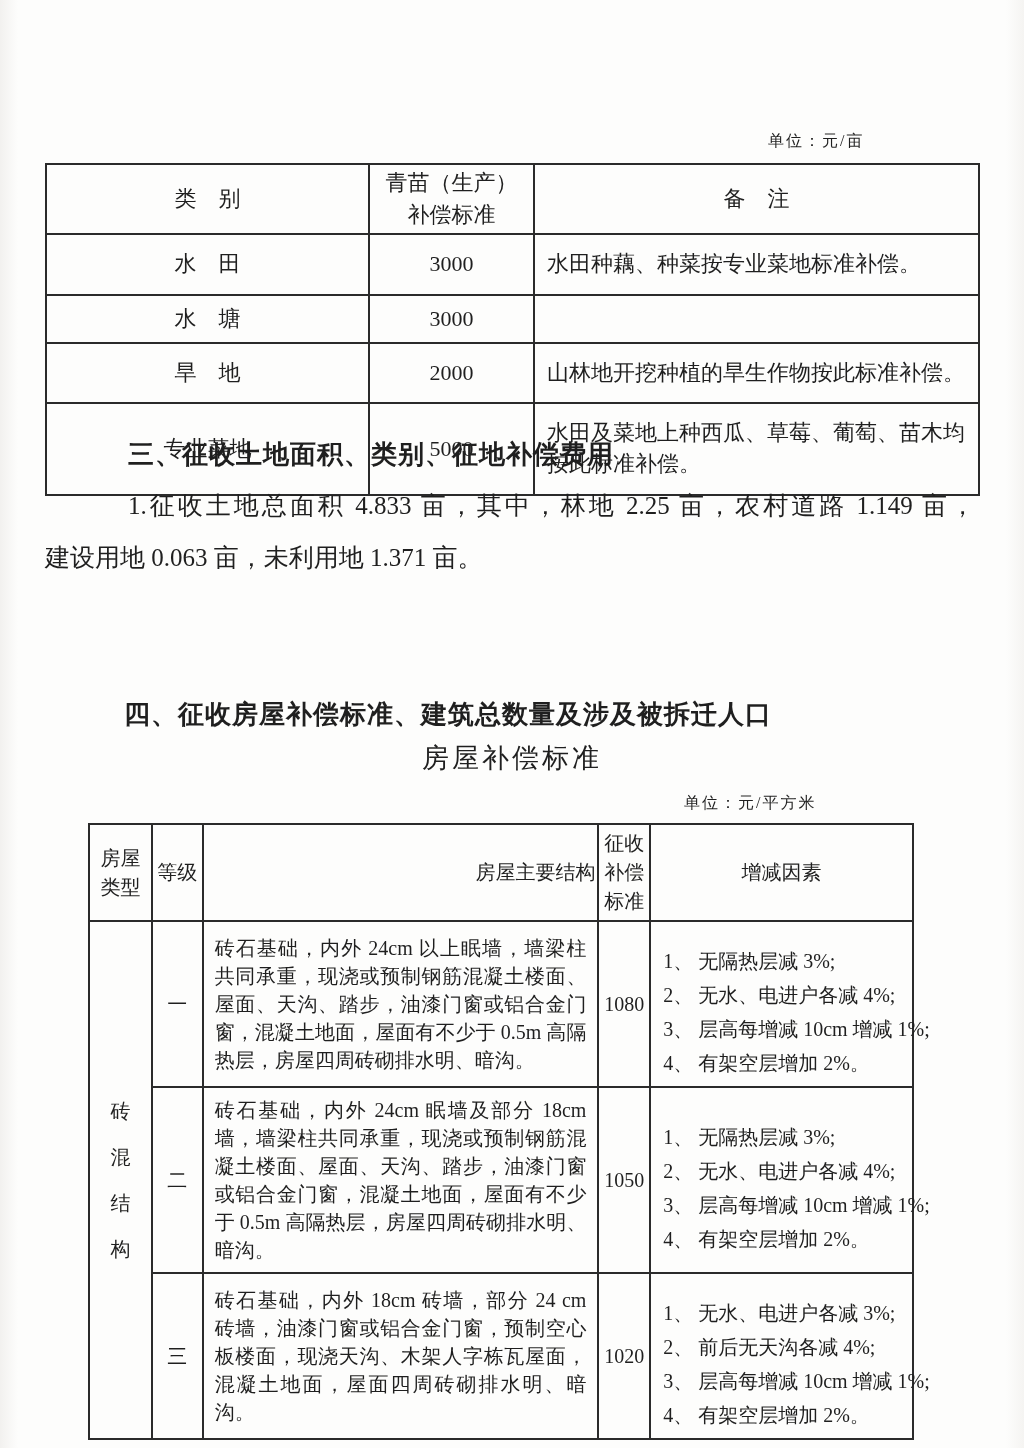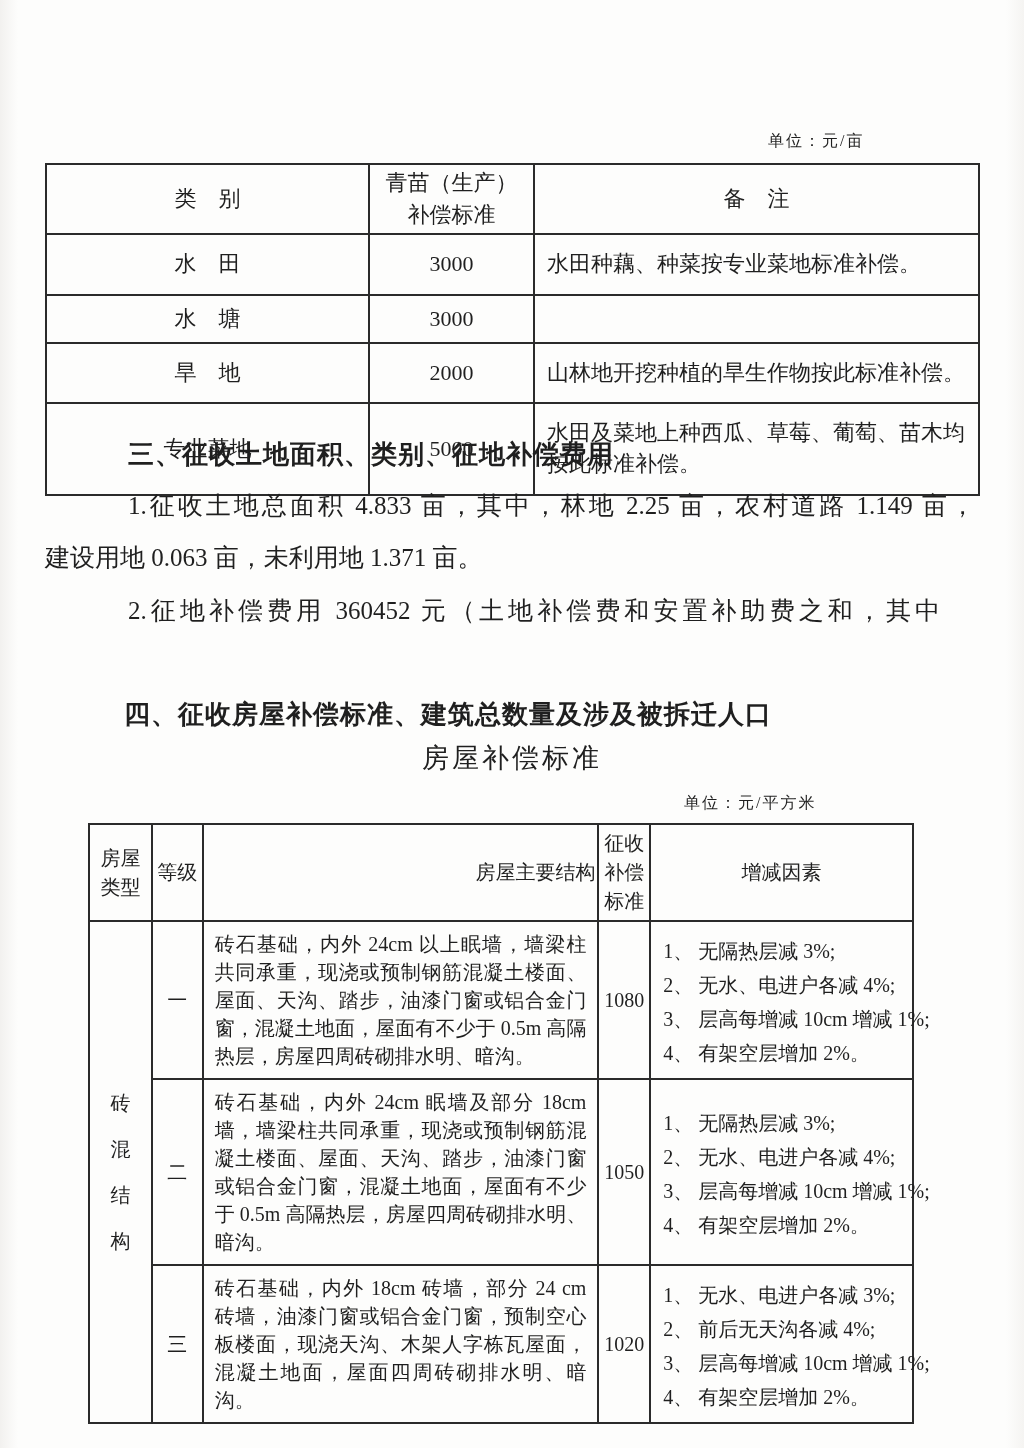--- a/index.html
+++ b/index.html
@@ -41,21 +41,21 @@
   .p2l1 { left:128px; top:594px; width:812px; }
   .p2l2 { left:45px;  top:646px; }
   .subtitle { font-size:27px; left:0; top:740px; width:1024px; text-align:center; letter-spacing:3px; }
 
   
   .t2 { left:88px; top:823px; width:826px; font-size:20px; }
   .t2 .c-type { width:62px;  text-align:center; }
   .t2 .c-grd  { width:50px;  text-align:center; }
   .t2 .c-str  { width:390px; text-align:justify; padding:8px 11px; line-height:28px; }
   .t2 .c-std  { width:51px;  text-align:center; }
-  .t2 .c-fac  { width:259px; padding:10px 4px 6px 12px; line-height:34px; }
+  .t2 .c-fac  { width:259px; padding:22px 4px 6px 12px; line-height:34px; }
   .t2 .hdr td { text-align:center; padding:4px 2px; line-height:1.45; }
   .t2 .r-hdr { height:85px; }
   .t2 .rA { height:140px; } .t2 .rB { height:152px; } .t2 .rC { height:110px; }
   .vert-text { display:inline-block; width:22px; word-break:break-all; line-height:2.3; letter-spacing:0; text-align:center; }
   .fac-line { white-space:nowrap; }
 </style>
 </head>
 <body>
 
 <div class="page">
@@ -89,21 +89,20 @@
       <td class="c-std">5000</td>
       <td class="c-note">水田及菜地上种西瓜、草莓、葡萄、苗木均按此标准补偿。</td>
     </tr>
   </tbody>
     </table>
 
   <div class="abs heading h3">三、征收土地面积、类别、征地补偿费用</div>
 
   <div class="abs bodyline just p1l1">1.征收土地总面积 4.833 亩，其中，林地 2.25 亩，农村道路 1.149 亩，</div>
   <div class="abs bodyline p1l2">建设用地 0.063 亩，未利用地 1.371 亩。</div>
-  <div class="abs bodyline just p2l1">2.征地补偿费用 360452 元（土地补偿费和安置补助费之和，其中</div>
 
   <div class="abs heading h4">四、征收房屋补偿标准、建筑总数量及涉及被拆迁人口</div>
   <div class="abs subtitle">房屋补偿标准</div>
 
   <div class="abs unit unit2">单位：元/平方米</div>
 
   <table class="abs t2">
     <tbody>
         <tr class="hdr r-hdr">
       <td class="c-type">房屋类型</td>

